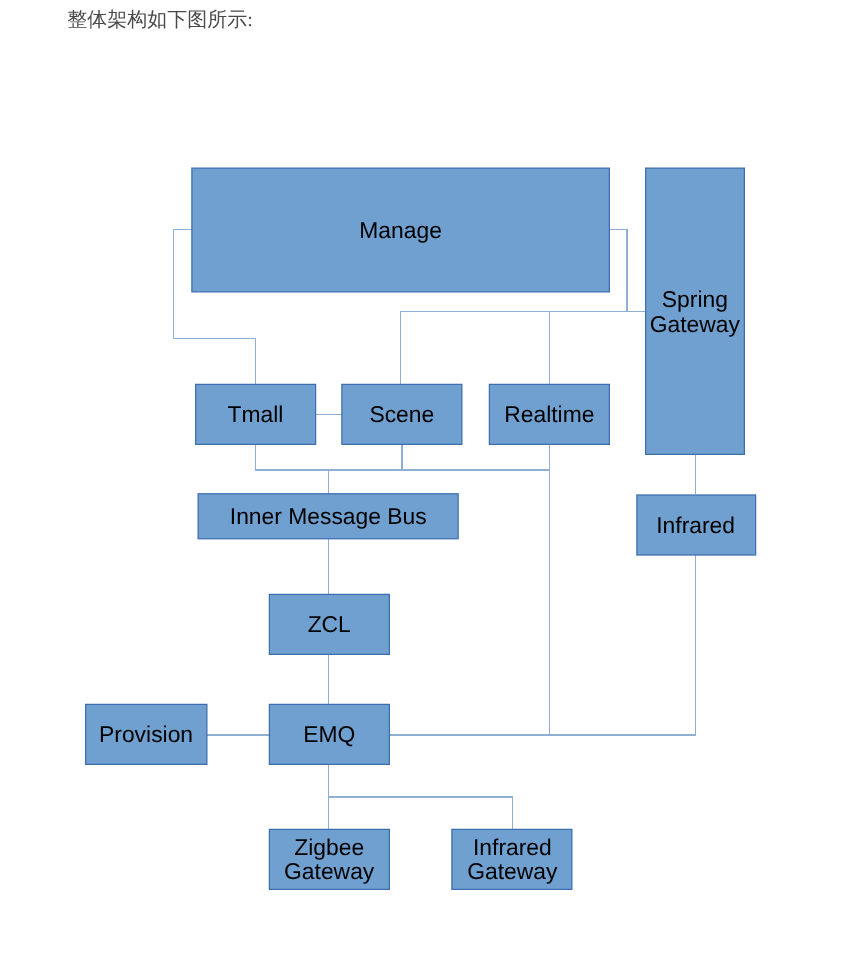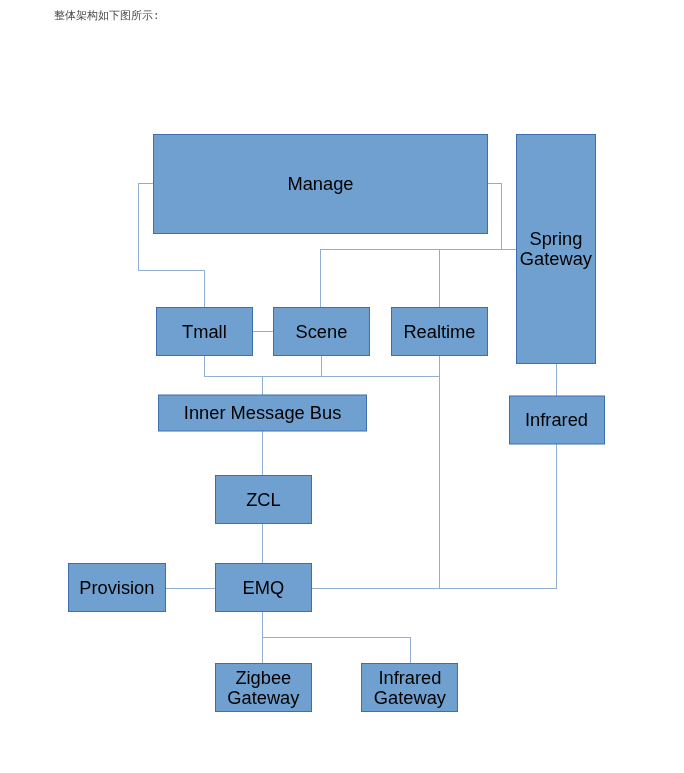--- a/index.html
+++ b/index.html
@@ -1,21 +1,21 @@
 <!DOCTYPE html>
 <html><head>
 <meta charset="utf-8">
 <title>IoT Architecture Diagram</title>
 <style>
   html,body{margin:0;padding:0;background:#ffffff;}
   body{width:684px;height:773px;overflow:hidden;
        font-family:"Liberation Sans",sans-serif;}
   #page{position:relative;width:684px;height:773px;background:#ffffff;overflow:hidden;}
-  #caption{position:absolute;left:53.9px;top:10.2px;font-size:11px;line-height:13px;
-    color:#4a4a4a;font-family:Liberation Mono, monospace;white-space:nowrap;
+  #caption{position:absolute;left:53.9px;top:10.2px;font-size:16px;line-height:13px;
+    color:#4a4a4a;font-family:Liberation Serif, serif;white-space:nowrap;
     -webkit-font-smoothing:antialiased;}
   svg#diagram{position:absolute;left:0;top:0;width:684px;height:773px;}
   .nodebox{fill:#6FA0CF;stroke:#3D6FB0;stroke-width:1;}
   .nodetext{font-family:"Liberation Sans",sans-serif;font-size:18.3px;fill:#000000;
      text-anchor:middle;}
   .conn{stroke:#90AFD3;stroke-width:1;fill:none;shape-rendering:crispEdges;}
 </style>
 </head>
 <body>
 

